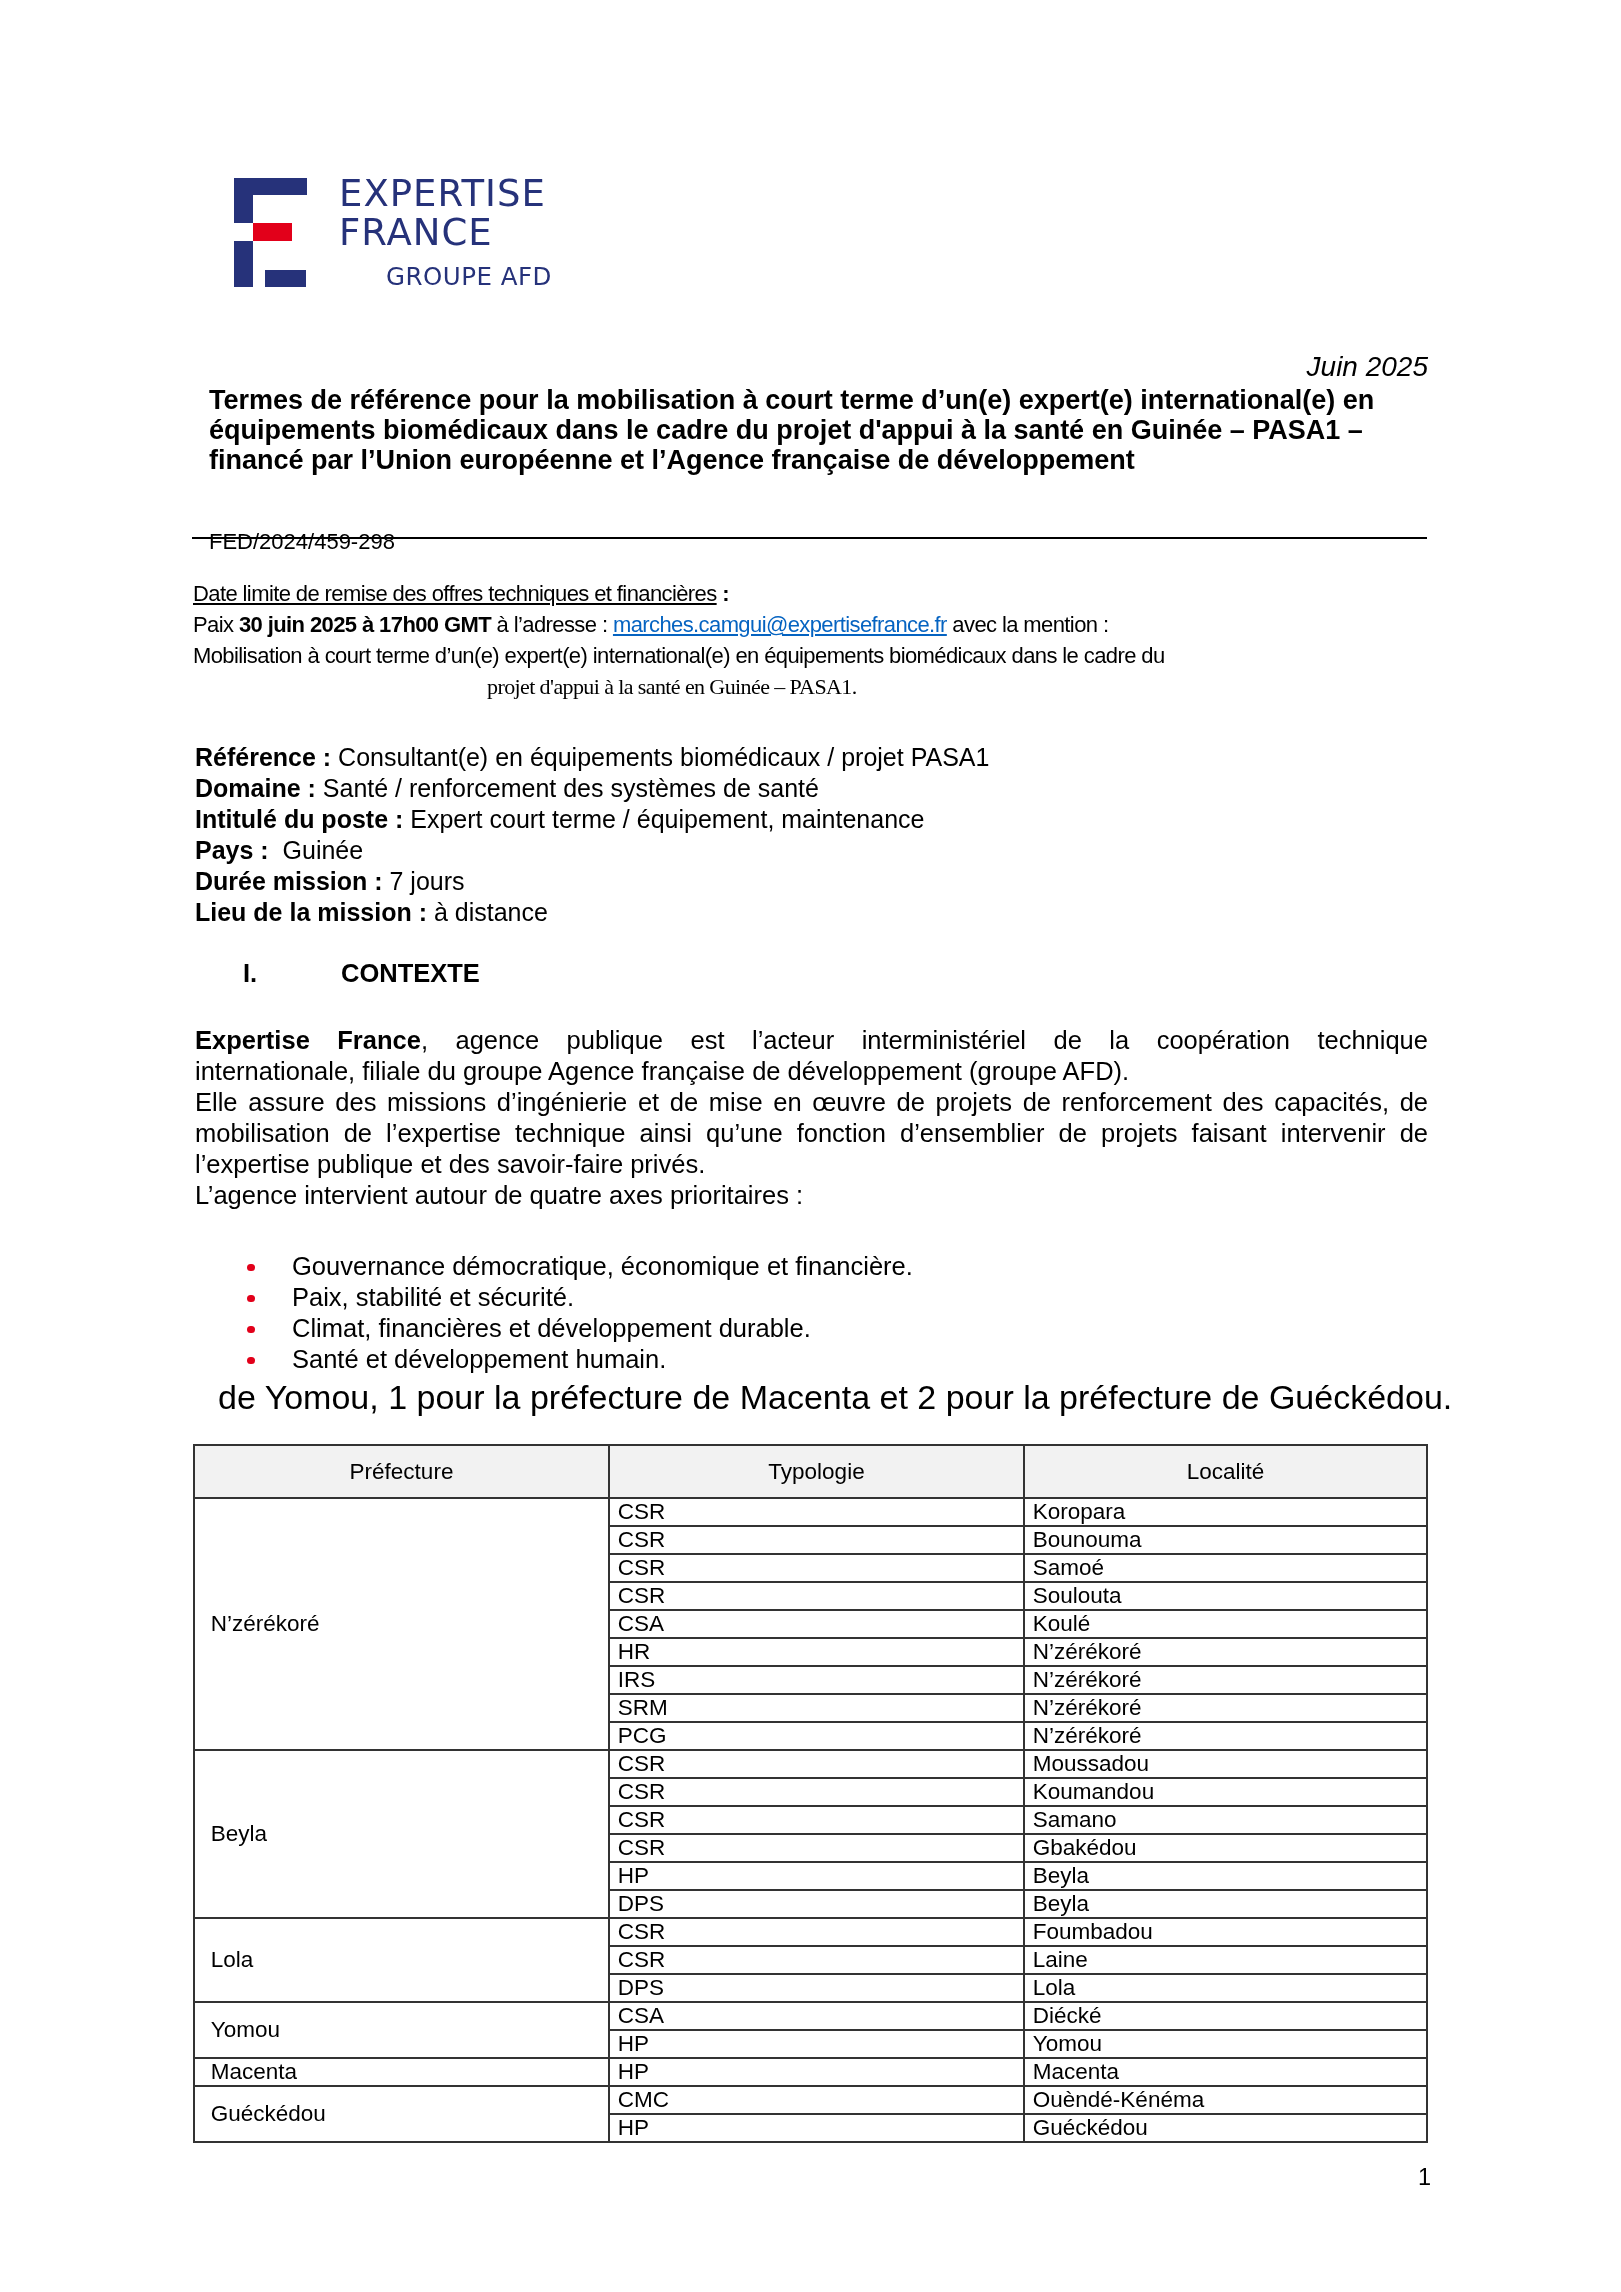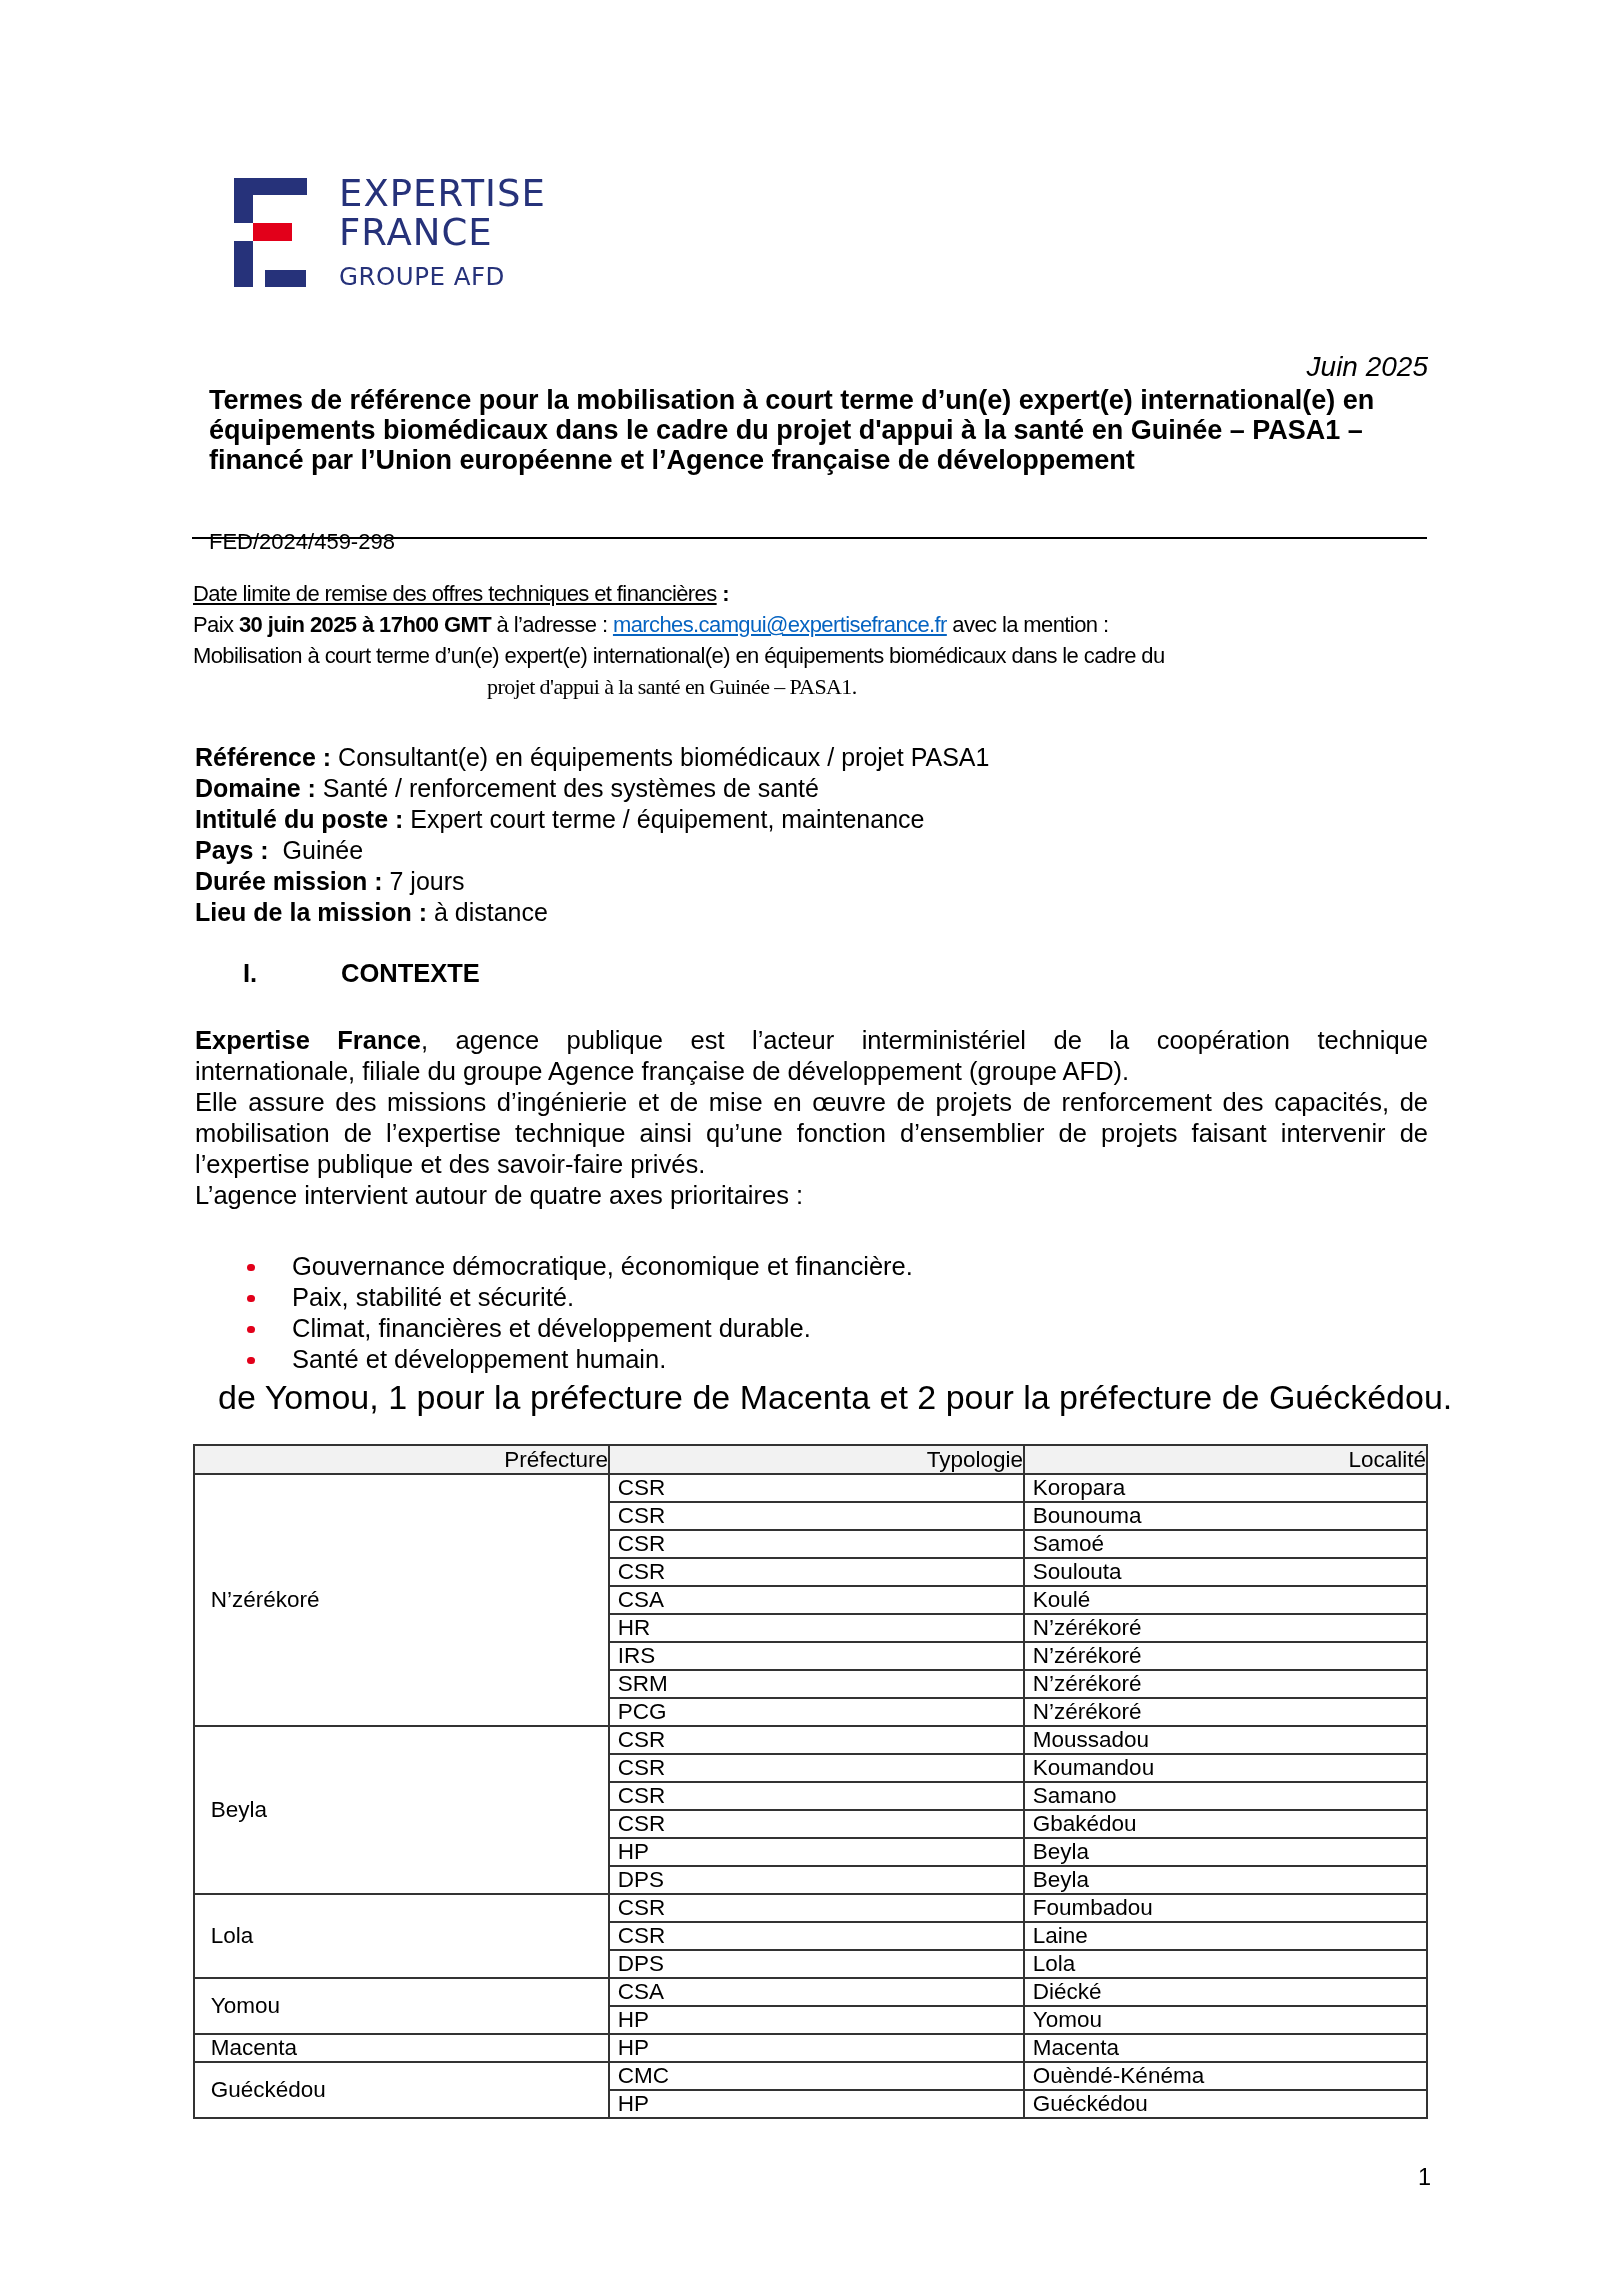--- a/index.html
+++ b/index.html
@@ -7,21 +7,21 @@
          font-family: "Liberation Sans", sans-serif; color: #000; }
   .abs { position: absolute; }
 
   
   .logo { left: 234px; top: 178px; width: 353px; height: 113px; }
   .logo .bar { position: absolute; background: #26327a; }
   .logo .red { position: absolute; background: #e2001a; }
   .logo-text { position: absolute; left: 105px; top: -3.9px; color: #26327a;
                font-family: "DejaVu Sans", sans-serif; }
   .logo-l1 { font-size: 37px; line-height: 39px; letter-spacing: 1px; font-weight: 500; }
-  .logo-l3 { font-size: 24.5px; line-height: 29px; margin-top: 9.8px; letter-spacing: 0.5px; }
+  .logo-l3 { font-size: 24.5px; line-height: 29px; margin-top: 9.8px; letter-spacing: 0.5px; margin-left: 47px; }
 
   .date { right: 193px; top: 351px; font-size: 28px; font-style: italic; }
   .title { left: 209px; top: 385px; width: 1225px; font-size: 27px; font-weight: bold;
            line-height: 30px; }
   .ref { left: 209px; top: 529px; font-size: 22px; }
   .sep { left: 192px; top: 537px; width: 1235px; height: 0; border-top: 2px solid #000; }
 
   .deadline { left: 193px; top: 578px; width: 1235px; font-size: 22px; line-height: 31px;
               font-family: "Liberation Sans Narrow", "Liberation Sans", sans-serif; letter-spacing: -0.6px; }
   .deadline .u { text-decoration: underline; }
@@ -41,21 +41,21 @@
   .bullets { left: 247px; top: 1251px; font-size: 25.5px; line-height: 31px; margin: 0; padding: 0; list-style: none; }
   .bullets li { position: relative; padding-left: 45px; }
   .bullets li::before { content: ""; position: absolute; left: 0; top: 12.7px; width: 7.8px; height: 7.8px;
                         border-radius: 50%; background: #e2001a; }
   .tail { left: 218px; top: 1378px; font-size: 34px; }
 
   table.grid { position: absolute; left: 193px; top: 1444px; width: 1235px; border-collapse: collapse;
                font-size: 22.5px; }
   table.grid th, table.grid td { border: 2px solid #333; height: 26px; padding: 0 0 0 7.8px; line-height: 25.5px;
                                  font-weight: normal; text-align: left; vertical-align: middle; }
-  table.grid th { background: #f2f2f2; text-align: right; padding: 0; height: 26.5px; }
+  table.grid th { background: #f2f2f2; text-align: center; padding: 12px; height: 26.5px; }
   table.grid col.c1 { width: 415px; }
   table.grid col.c2 { width: 415px; }
   table.grid td.pref { padding-left: 15.7px; }
   .pagenum { right: 190px; top: 2164px; font-size: 23.5px; }
 </style>
 </head>
 <body>
 
 <div class="abs logo">
   <div>

